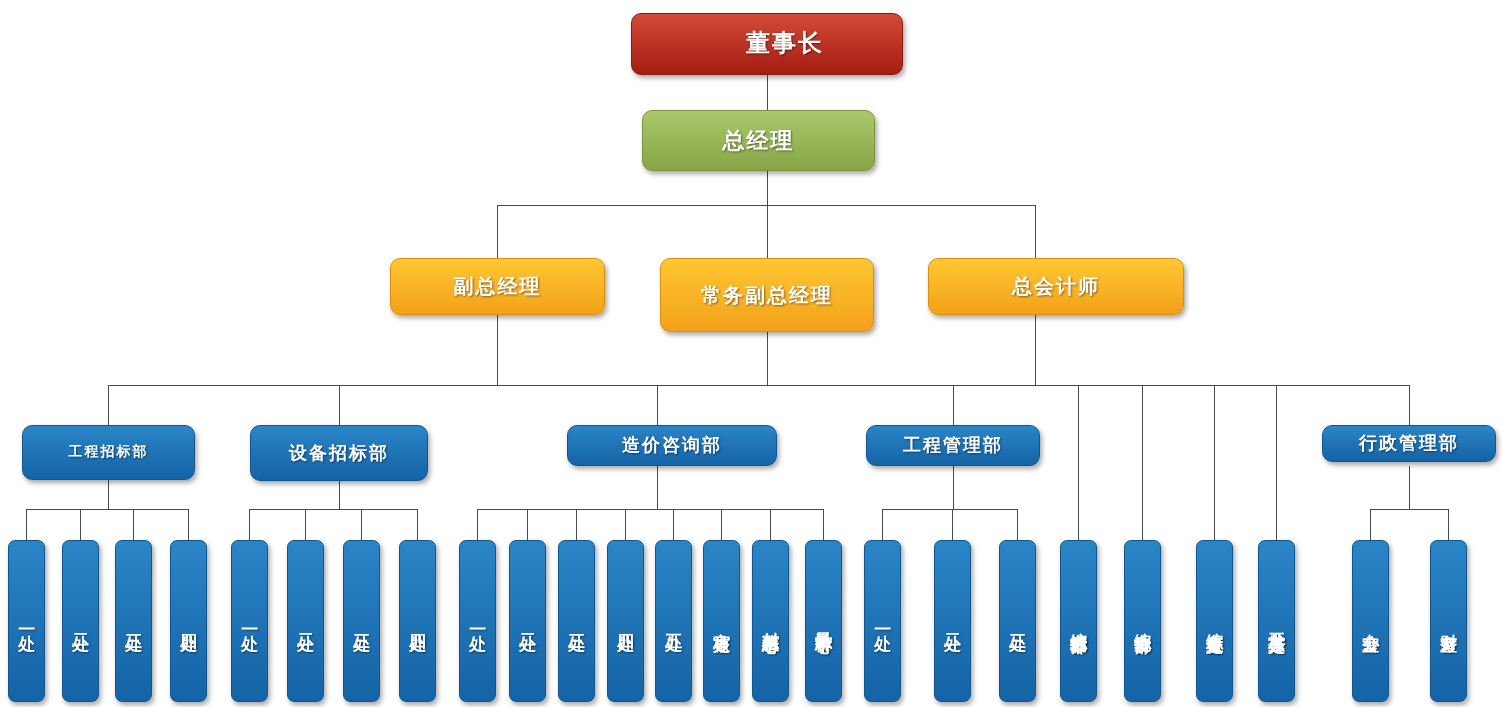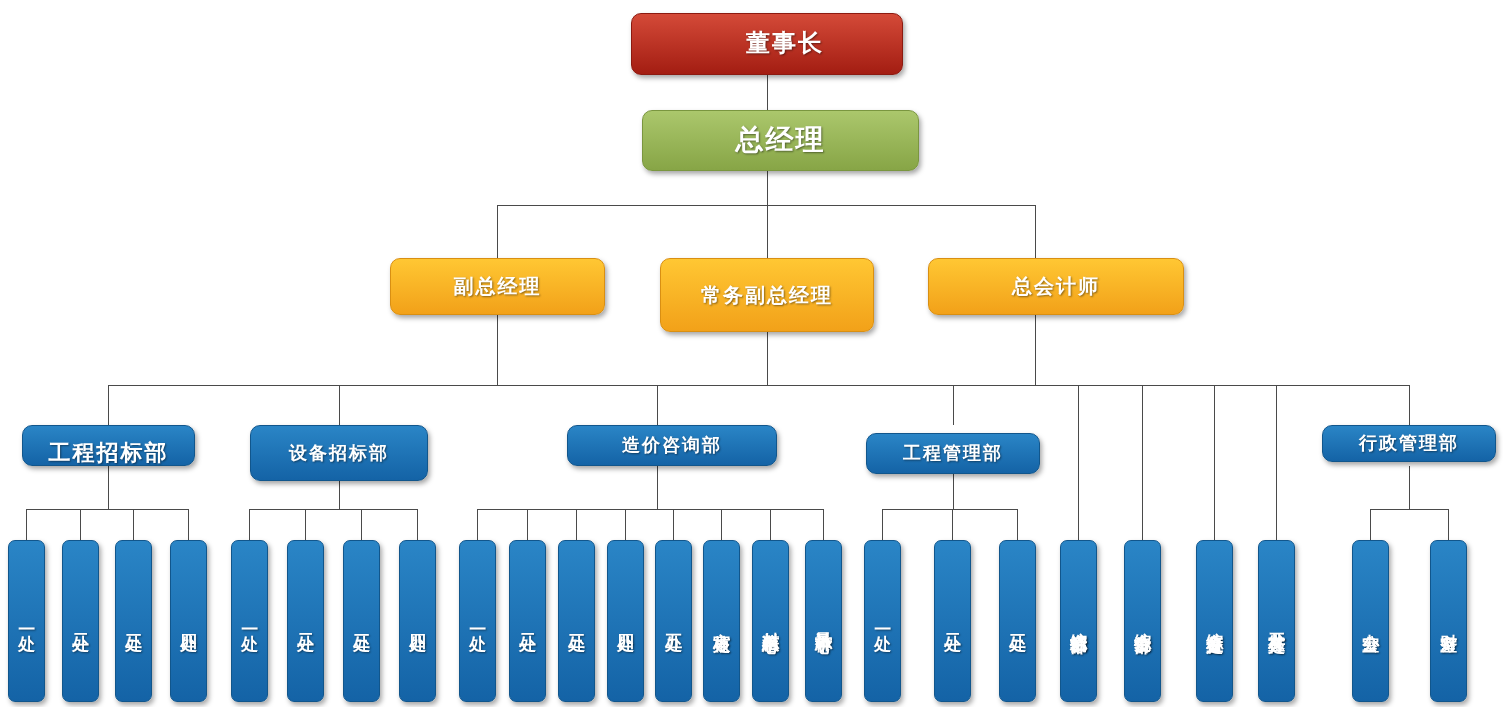--- a/index.html
+++ b/index.html
@@ -90,42 +90,42 @@
       <line x1="882.5" y1="509" x2="1017.5" y2="509" stroke="#4a4a4a" stroke-width="1"></line>
       <line x1="1409" y1="466" x2="1409" y2="509" stroke="#4a4a4a" stroke-width="1"></line>
       <line x1="1370.5" y1="509" x2="1370.5" y2="540" stroke="#4a4a4a" stroke-width="1"></line>
       <line x1="1448.5" y1="509" x2="1448.5" y2="540" stroke="#4a4a4a" stroke-width="1"></line>
       <line x1="1370.5" y1="509" x2="1448.5" y2="509" stroke="#4a4a4a" stroke-width="1"></line>
     </svg>
 
 <div class="node red horiz" style="left: 631px; top: 13px; width: 272px; height: 62px; font-size: 24px;">
       <span>董事长</span>
     </div>
-    <div class="node green horiz" style="left: 642px; top: 110px; width: 277px; height: 61px; font-size: 28px;">
+    <div class="node green horiz" style="left: 642px; top: 110px; width: 233px; height: 61px; font-size: 22px;">
       <span>总经理</span>
     </div>
     <div class="node yellow horiz" style="left: 390px; top: 258px; width: 215px; height: 57px; font-size: 20px;">
       <span>副总经理</span>
     </div>
     <div class="node yellow horiz" style="left: 660px; top: 258px; width: 214px; height: 74px; font-size: 20px;">
       <span>常务副总经理</span>
     </div>
     <div class="node yellow horiz" style="left: 928px; top: 258px; width: 256px; height: 57px; font-size: 20px;">
       <span>总会计师</span>
     </div>
-    <div class="node blue horiz" style="left: 22px; top: 425px; width: 173px; height: 41px; font-size: 22px; align-items: flex-end;">
+    <div class="node blue horiz" style="left: 22px; top: 425px; width: 173px; height: 55px; font-size: 14px;">
       <span>工程招标部</span>
     </div>
     <div class="node blue horiz" style="left: 250px; top: 425px; width: 178px; height: 56px; font-size: 18px;">
       <span>设备招标部</span>
     </div>
     <div class="node blue horiz" style="left: 567px; top: 425px; width: 210px; height: 41px; font-size: 18px;">
       <span>造价咨询部</span>
     </div>
-    <div class="node blue horiz" style="left: 866px; top: 425px; width: 174px; height: 41px; font-size: 18px; margin-top: 8px;">
+    <div class="node blue horiz" style="left: 866px; top: 425px; width: 174px; height: 41px; font-size: 18px;">
       <span>工程管理部</span>
     </div>
     <div class="node blue horiz" style="left: 1322px; top: 425px; width: 174px; height: 37px; font-size: 18px;">
       <span>行政管理部</span>
     </div>
     <div class="node blue vert" style="left: 8px; top: 540px; width: 37px; height: 162px; font-size: 17px;">
       <span>一处</span>
     </div>
     <div class="node blue vert" style="left: 62px; top: 540px; width: 37px; height: 162px; font-size: 17px;">
       <span>二处</span>

